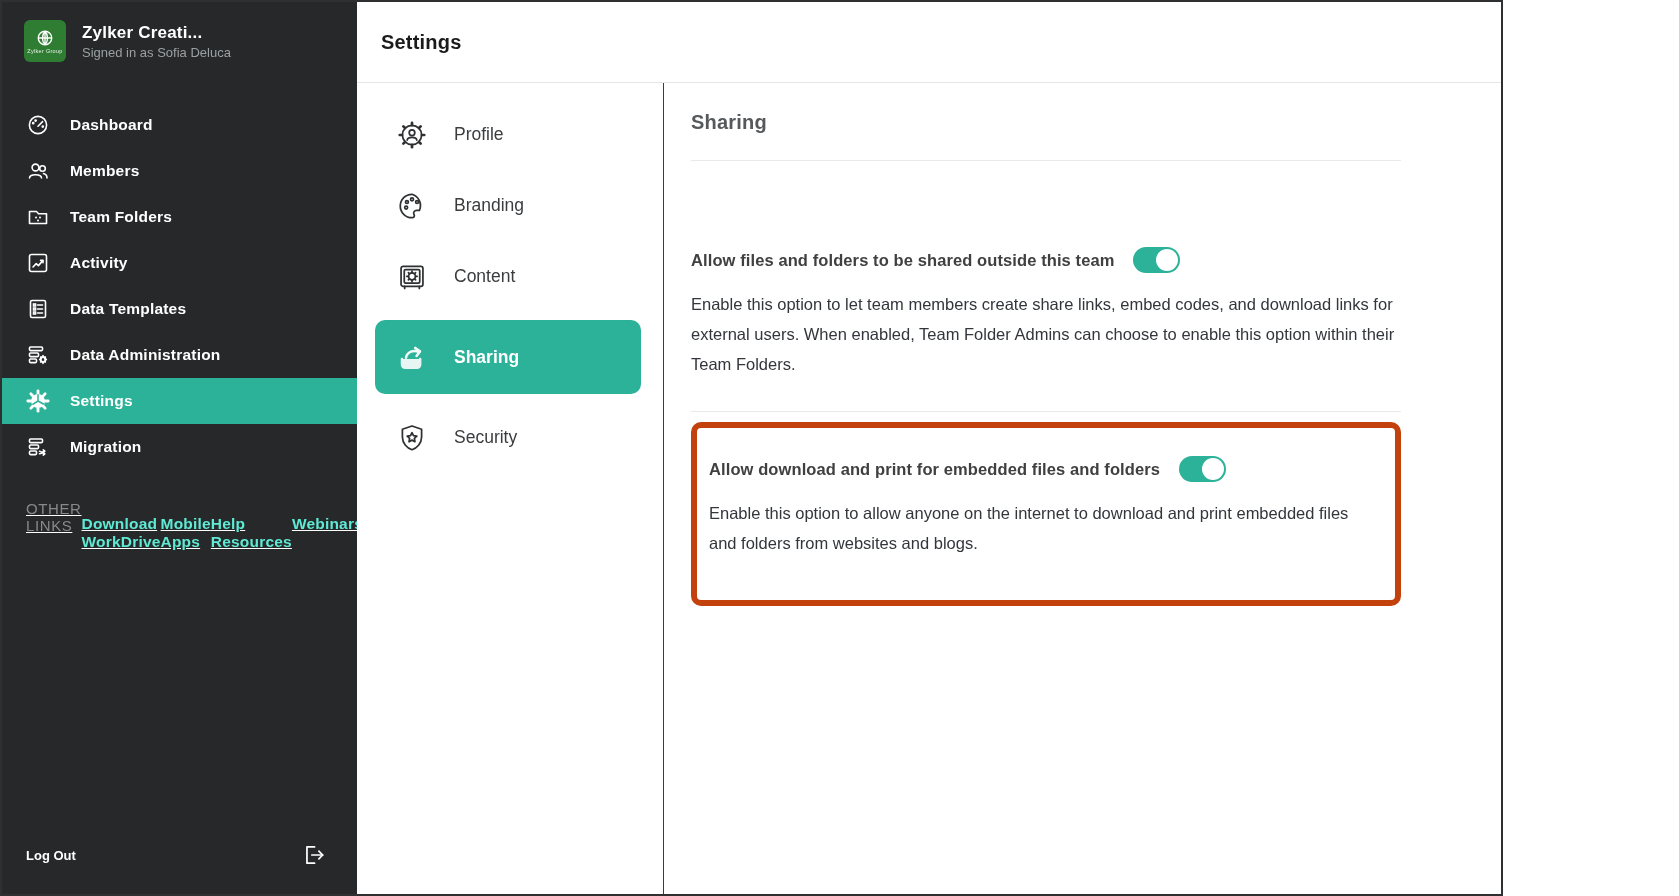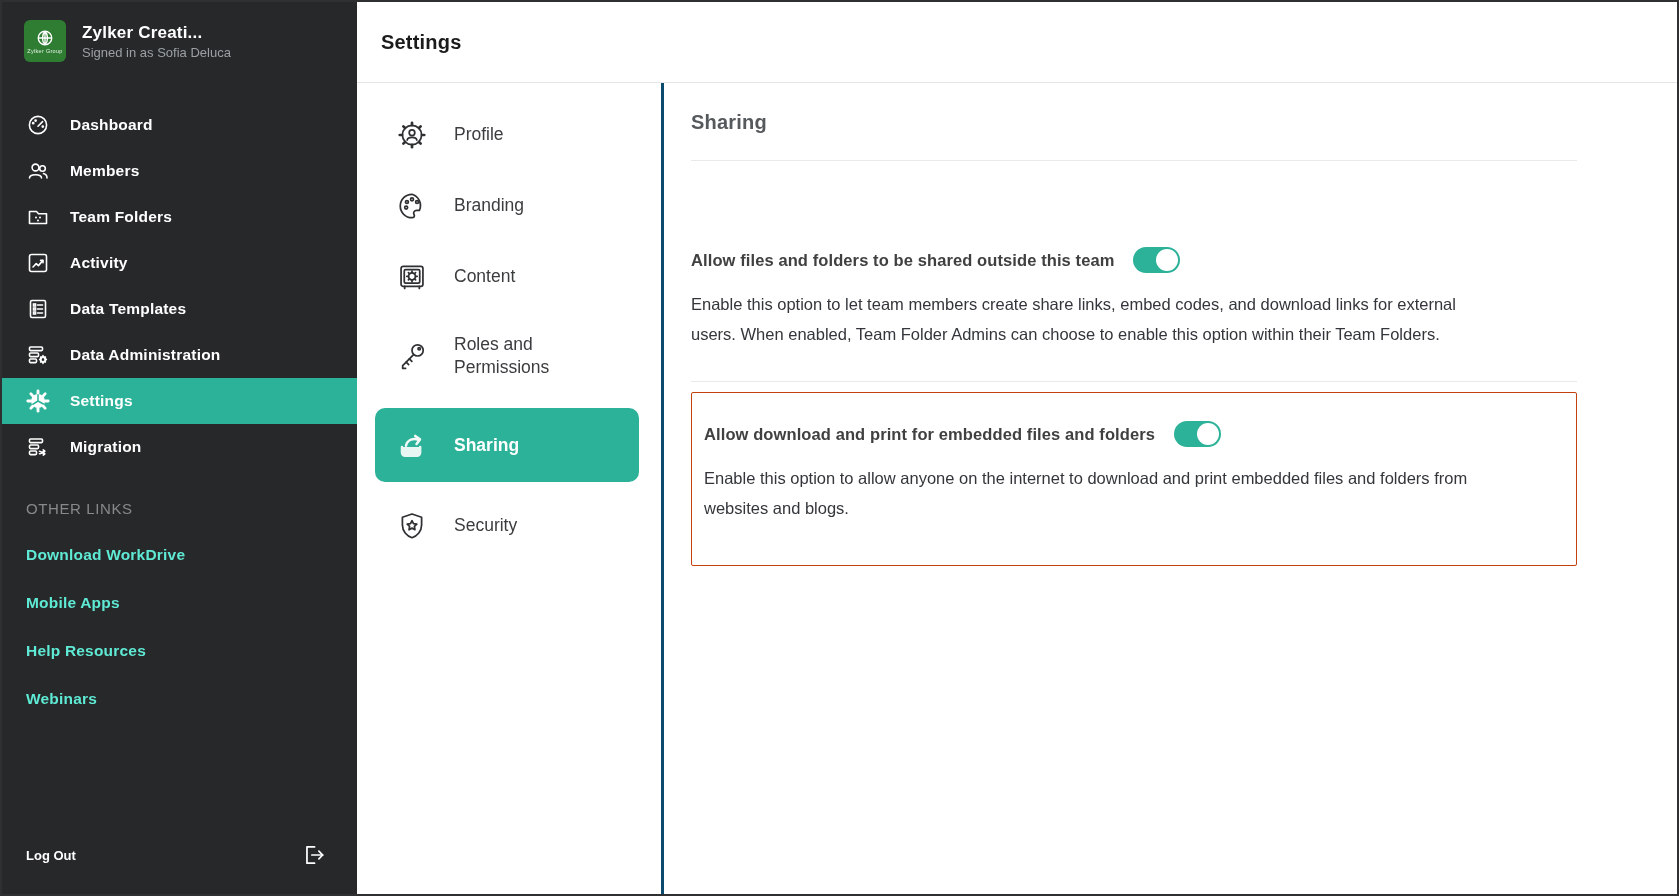--- a/index.html
+++ b/index.html
@@ -1,71 +1,71 @@
 <!DOCTYPE html>
 <html><head>
 <meta charset="utf-8">
 <style>
   * { margin:0; padding:0; box-sizing:border-box; }
   html,body { width:1679px; height:896px; background:#fff; font-family:"Liberation Sans", sans-serif; }
-  .window { width:1679px; height:896px; border:2px solid #2f3031; display:flex; background:#fff; overflow:hidden; }
+  .window { width:1503px; height:896px; border:2px solid #2f3031; display:flex; background:#fff; overflow:hidden; }
 
   
   .sidebar { width:355px; min-width:355px; background:#272829; color:#fff; display:flex; flex-direction:column; overflow:hidden; }
   .team-header { display:flex; align-items:center; gap:16px; padding:18px 20px 14px 22px; cursor:pointer; }
   .team-logo { width:42px; height:42px; border-radius:6px; background:#2e7d32; display:flex; flex-direction:column; align-items:center; justify-content:center; gap:1px; flex:0 0 auto; }
   .team-logo svg { display:block; }
   .team-logo .logo-caption { font-size:5.5px; color:#e8f0e8; letter-spacing:.3px; white-space:nowrap; }
   .team-name { font-size:17px; font-weight:bold; color:#ffffff; letter-spacing:.2px; }
   .team-sub { font-size:13px; color:#9aa0a4; margin-top:2px; }
 
   .menu { margin-top:26px; display:flex; flex-direction:column;justify-content:space-between; }
   .menu-item { display:flex; align-items:center; gap:19px; height:46px; padding-left:23px; cursor:pointer; color:#fff; }
   .menu-item .mi-icon { width:26px; height:26px; display:flex; align-items:center; justify-content:center; color:#fff; flex:0 0 auto; }
   .menu-item .mi-label { font-size:15.5px; font-weight:bold; letter-spacing:.2px; }
   .menu-item.active { background:#2cb298; }
 
-  .other-links { margin-top:30px; padding-left:24px; display:flex; flex-direction:column; }
+  .other-links { margin-top:30px; padding-left:24px; display:flex; flex-direction:row;text-decoration:underline; }
   .section-label { font-size:15px; color:#87898b; letter-spacing:.6px; margin-bottom:14px; }
   .other-link { font-size:15.5px; font-weight:bold; color:#5eead4; padding:15px 0; cursor:pointer; letter-spacing:.2px; }
 
   .logout-row { margin-top:auto; display:flex; align-items:center; justify-content:space-between; padding:0 30px 26px 24px; cursor:pointer; }
   .logout-row .lo-label { font-size:13px; font-weight:bold; color:#fff; }
   .logout-row .lo-icon { color:#fff; }
 
   
   .right { flex:1; display:flex; flex-direction:column; background:#fff; min-width:0; }
   .topbar { height:81px; min-height:81px; border-bottom:1px solid #e6e6e6; display:flex; align-items:center; padding-left:24px; }
   .topbar h1 { font-size:20px; font-weight:bold; color:#1b1b1b; letter-spacing:.2px; }
 
   .content-row { flex:1; display:flex; min-height:0; }
 
   
-  .subnav { width:307px; min-width:307px; border-right:3px solid #0c4a6e; padding-top:16px; display:flex; flex-direction:column; }
+  .subnav { width:307px; min-width:307px; border-right:1px solid #0c4a6e; padding-top:16px; display:flex; flex-direction:column; }
   .subnav-item { display:flex; align-items:center; gap:26px; min-height:71px; padding:0 20px 0 39px; cursor:pointer; color:#3a3c3e; }
   .subnav-item .sn-icon { width:32px; height:32px; display:flex; align-items:center; justify-content:center; color:#2e3032; flex:0 0 auto; }
   .subnav-item .sn-label { font-size:17.5px; color:#3a3c3e; line-height:23px; max-width:150px; }
   .subnav-item.tall { min-height:88px; }
   .subnav-item.active { background:#2cb298; border-radius:10px; margin:8px 22px 8px 18px; padding-left:21px; min-height:74px; }
   .subnav-item.active .sn-icon { color:#f2faf8; }
   .subnav-item.active .sn-label { color:#ffffff; font-weight:bold; }
 
   
   .main { flex:1; padding:28px 100px 0 27px; min-width:0; }
   .main h2 { font-size:20px; font-weight:bold; color:#55595c; letter-spacing:.2px; }
   .rule { border:none; border-top:1px solid #e9e9e9; margin:26px 0 0 0; }
 
   .setting-head { display:flex; align-items:center; gap:19px; }
   .setting-label { font-size:16.5px; font-weight:bold; color:#404040; letter-spacing:.1px; }
   .setting-desc { margin-top:16px; font-size:16.5px; color:#33363b; line-height:30px; max-width:805px; }
 
   .setting-block { margin-top:86px; }
   .rule-2 { margin-top:32px; }
 
-  .highlight-box { margin-top:10px; border:1px solid #c2410c; border-radius:2px; padding:28px 20px 42px 12px; }
+  .highlight-box { margin-top:10px; border:6px solid #c2410c; border-radius:10px; padding:28px 20px 42px 12px; }
 
   
   .toggle { position:relative; width:47px; height:26px; border-radius:13px; background:#2cb298; display:inline-block; cursor:pointer; flex:0 0 auto; }
   .toggle .knob { position:absolute; top:2px; right:2px; width:22px; height:22px; border-radius:50%; background:#ffffff; }
 
   svg { display:block; }
 </style>
 </head>
 <body>
 
@@ -271,31 +271,20 @@
               <rect x="3.8" y="4" width="16.4" height="15" rx="1.6"></rect>
               <rect x="6.2" y="6.4" width="11.6" height="10.2" rx="1"></rect>
               <circle cx="12" cy="11.5" r="2.6"></circle>
               <path d="M12 7.6 v1.3 M12 14.2 v1.3 M8.1 11.5 h1.3 M14.6 11.5 h1.3 M9.3 8.8 l.9 .9 M13.8 13.3 l.9 .9 M14.7 8.8 l-.9 .9 M10.2 13.3 l-.9 .9"></path>
               <path d="M6.5 19 v1.6 M17.5 19 v1.6"></path>
             </svg>
           </span>
           <span class="sn-label">Content</span>
         </div>
 
-        <div class="subnav-item tall">
-          <span class="sn-icon">
-            <svg width="32" height="32" viewBox="0 0 24 24" fill="none" stroke="currentColor" stroke-width="1.3" stroke-linecap="round" stroke-linejoin="round">
-              <circle cx="16.2" cy="7.8" r="4.2"></circle>
-              <circle cx="17.4" cy="6.6" r="0.9"></circle>
-              <path d="M13.2 11 L5 19.2 v2 h2.2"></path>
-              <path d="M7.6 16.6 l1.9 1.9 M10 14.2 l1.9 1.9"></path>
-            </svg>
-          </span>
-          <span class="sn-label">Roles and Permissions</span>
-        </div>
 
         <div class="subnav-item active">
           <span class="sn-icon">
             <svg width="32" height="32" viewBox="0 0 24 24" fill="none" stroke="currentColor" stroke-width="1.9" stroke-linecap="round" stroke-linejoin="round">
               <path d="M4.5 13.5 v4.2 a2.3 2.3 0 0 0 2.3 2.3 h9 a2.3 2.3 0 0 0 2.3-2.3 v-4.2" fill="currentColor" opacity="0.95"></path>
               <path d="M7.5 12.5 c1-4.6 5.8-5.9 9.3-4.4"></path>
               <path d="M14.4 5.2 l3.6 2.6 -2.6 3.4"></path>
             </svg>
           </span>
           <span class="sn-label">Sharing</span>

